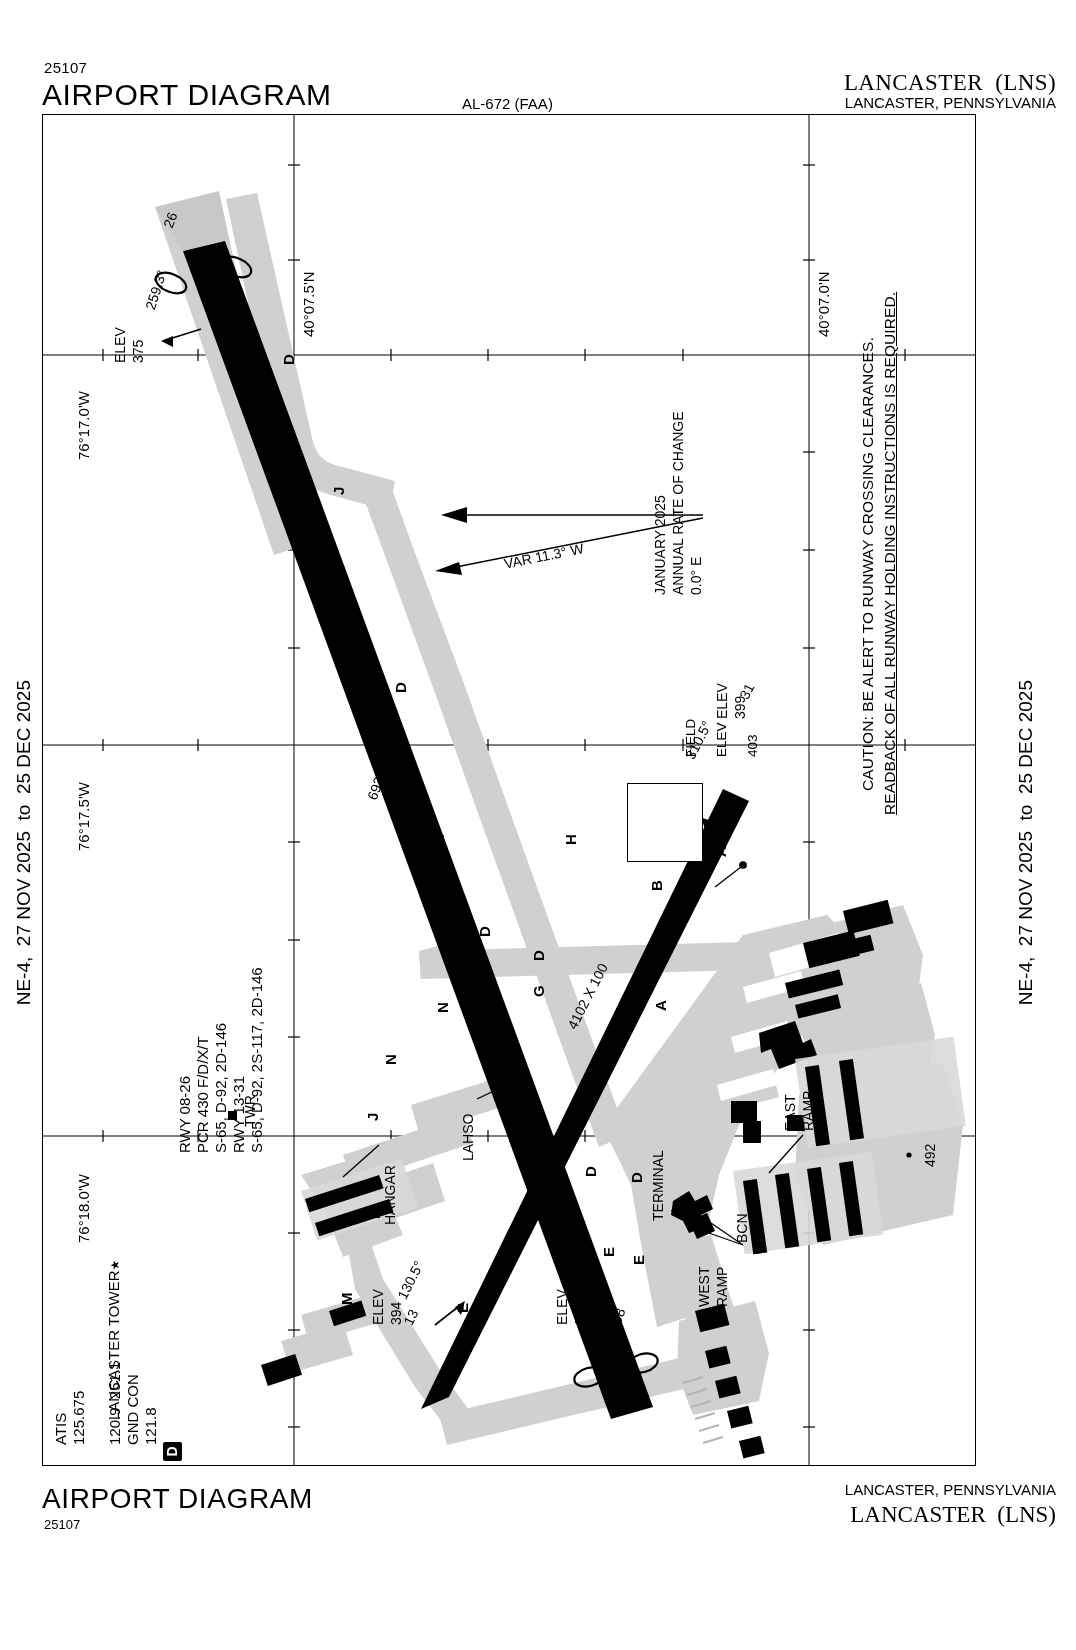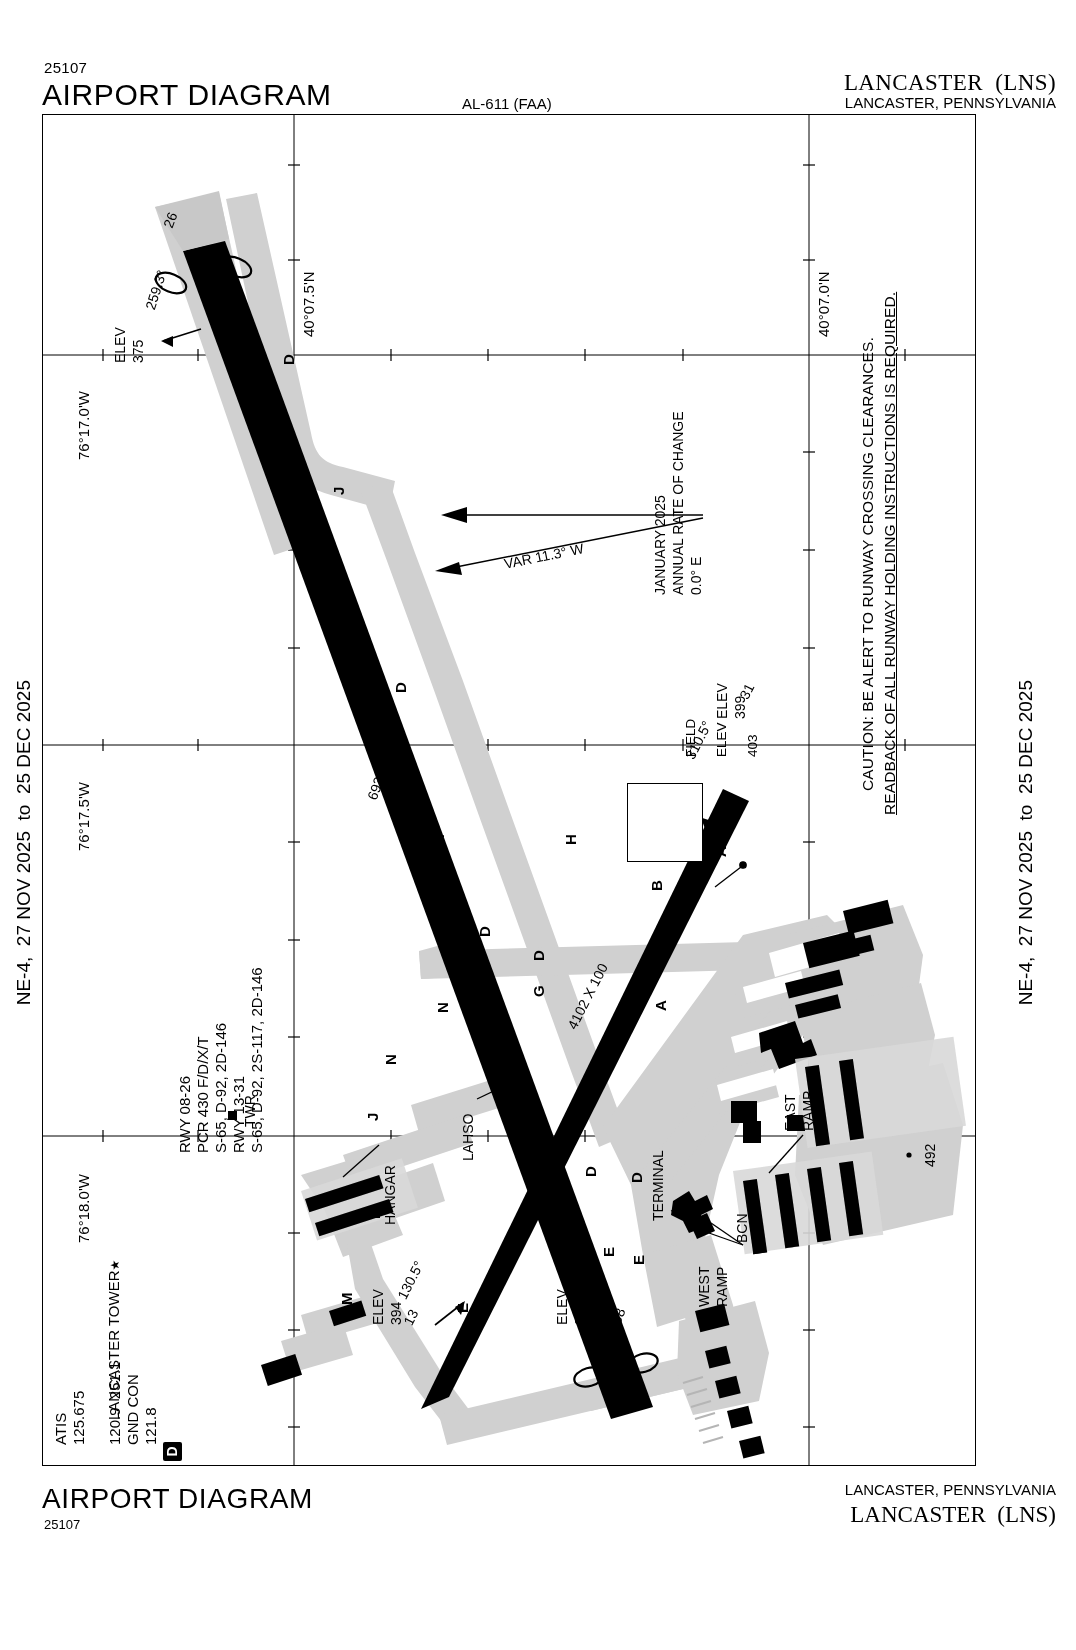--- a/index.html
+++ b/index.html
@@ -78,21 +78,21 @@
   .sm   { font-size:14px; }
   .md   { font-size:15px; }
 </style>
 </head>
 <body>
 
 <div id="page">
 
   <div class="txt" id="chart-number-top">25107</div>
   <div class="txt" id="title-top">AIRPORT DIAGRAM</div>
-  <div class="txt" id="al-number">AL-611 (FAA)</div>
+  <div class="txt" id="al-number">AL-672 (FAA)</div>
   <div class="txt" id="airport-name-top">LANCASTER  (LNS)</div>
   <div class="txt" id="city-state-top">LANCASTER, PENNSYLVANIA</div>
 
   <div class="txt cycle-left">NE-4,  27 NOV 2025  to  25 DEC 2025</div>
   <div class="txt cycle-right">NE-4,  27 NOV 2025  to  25 DEC 2025</div>
 
   <div id="frame">
 
     <svg id="svgmap" width="934" height="1352" viewBox="0 0 934 1352">
 

